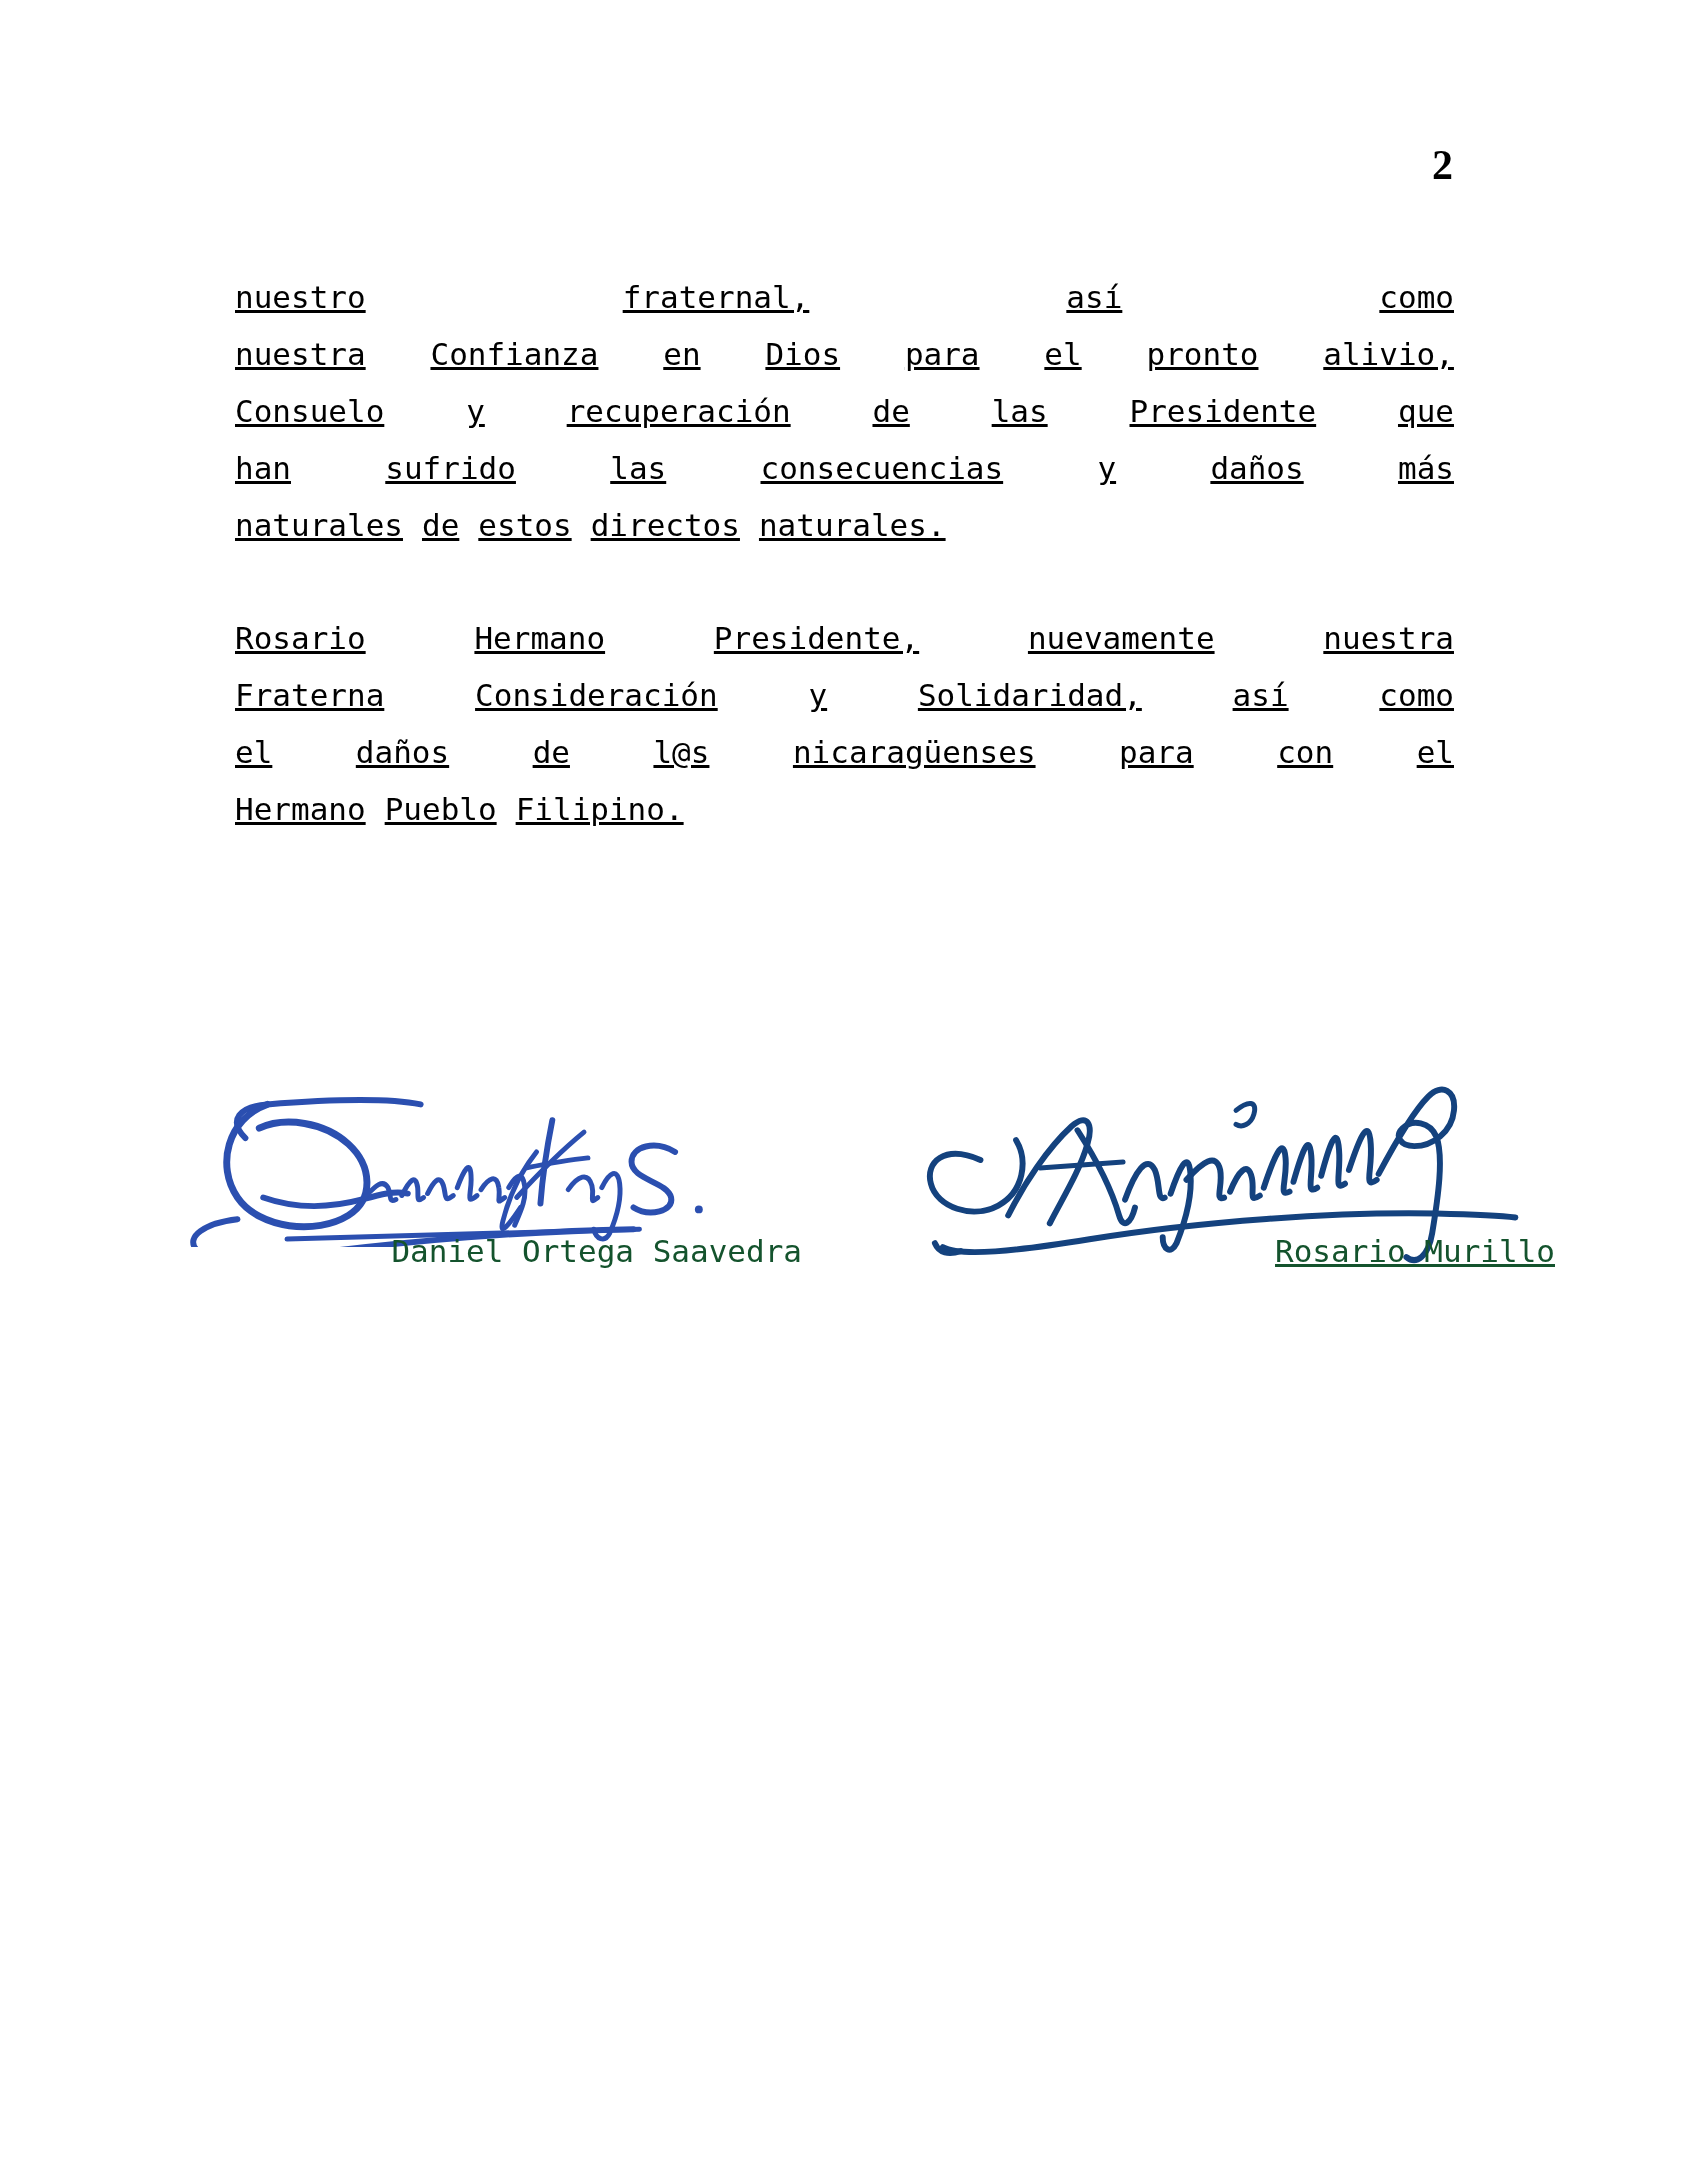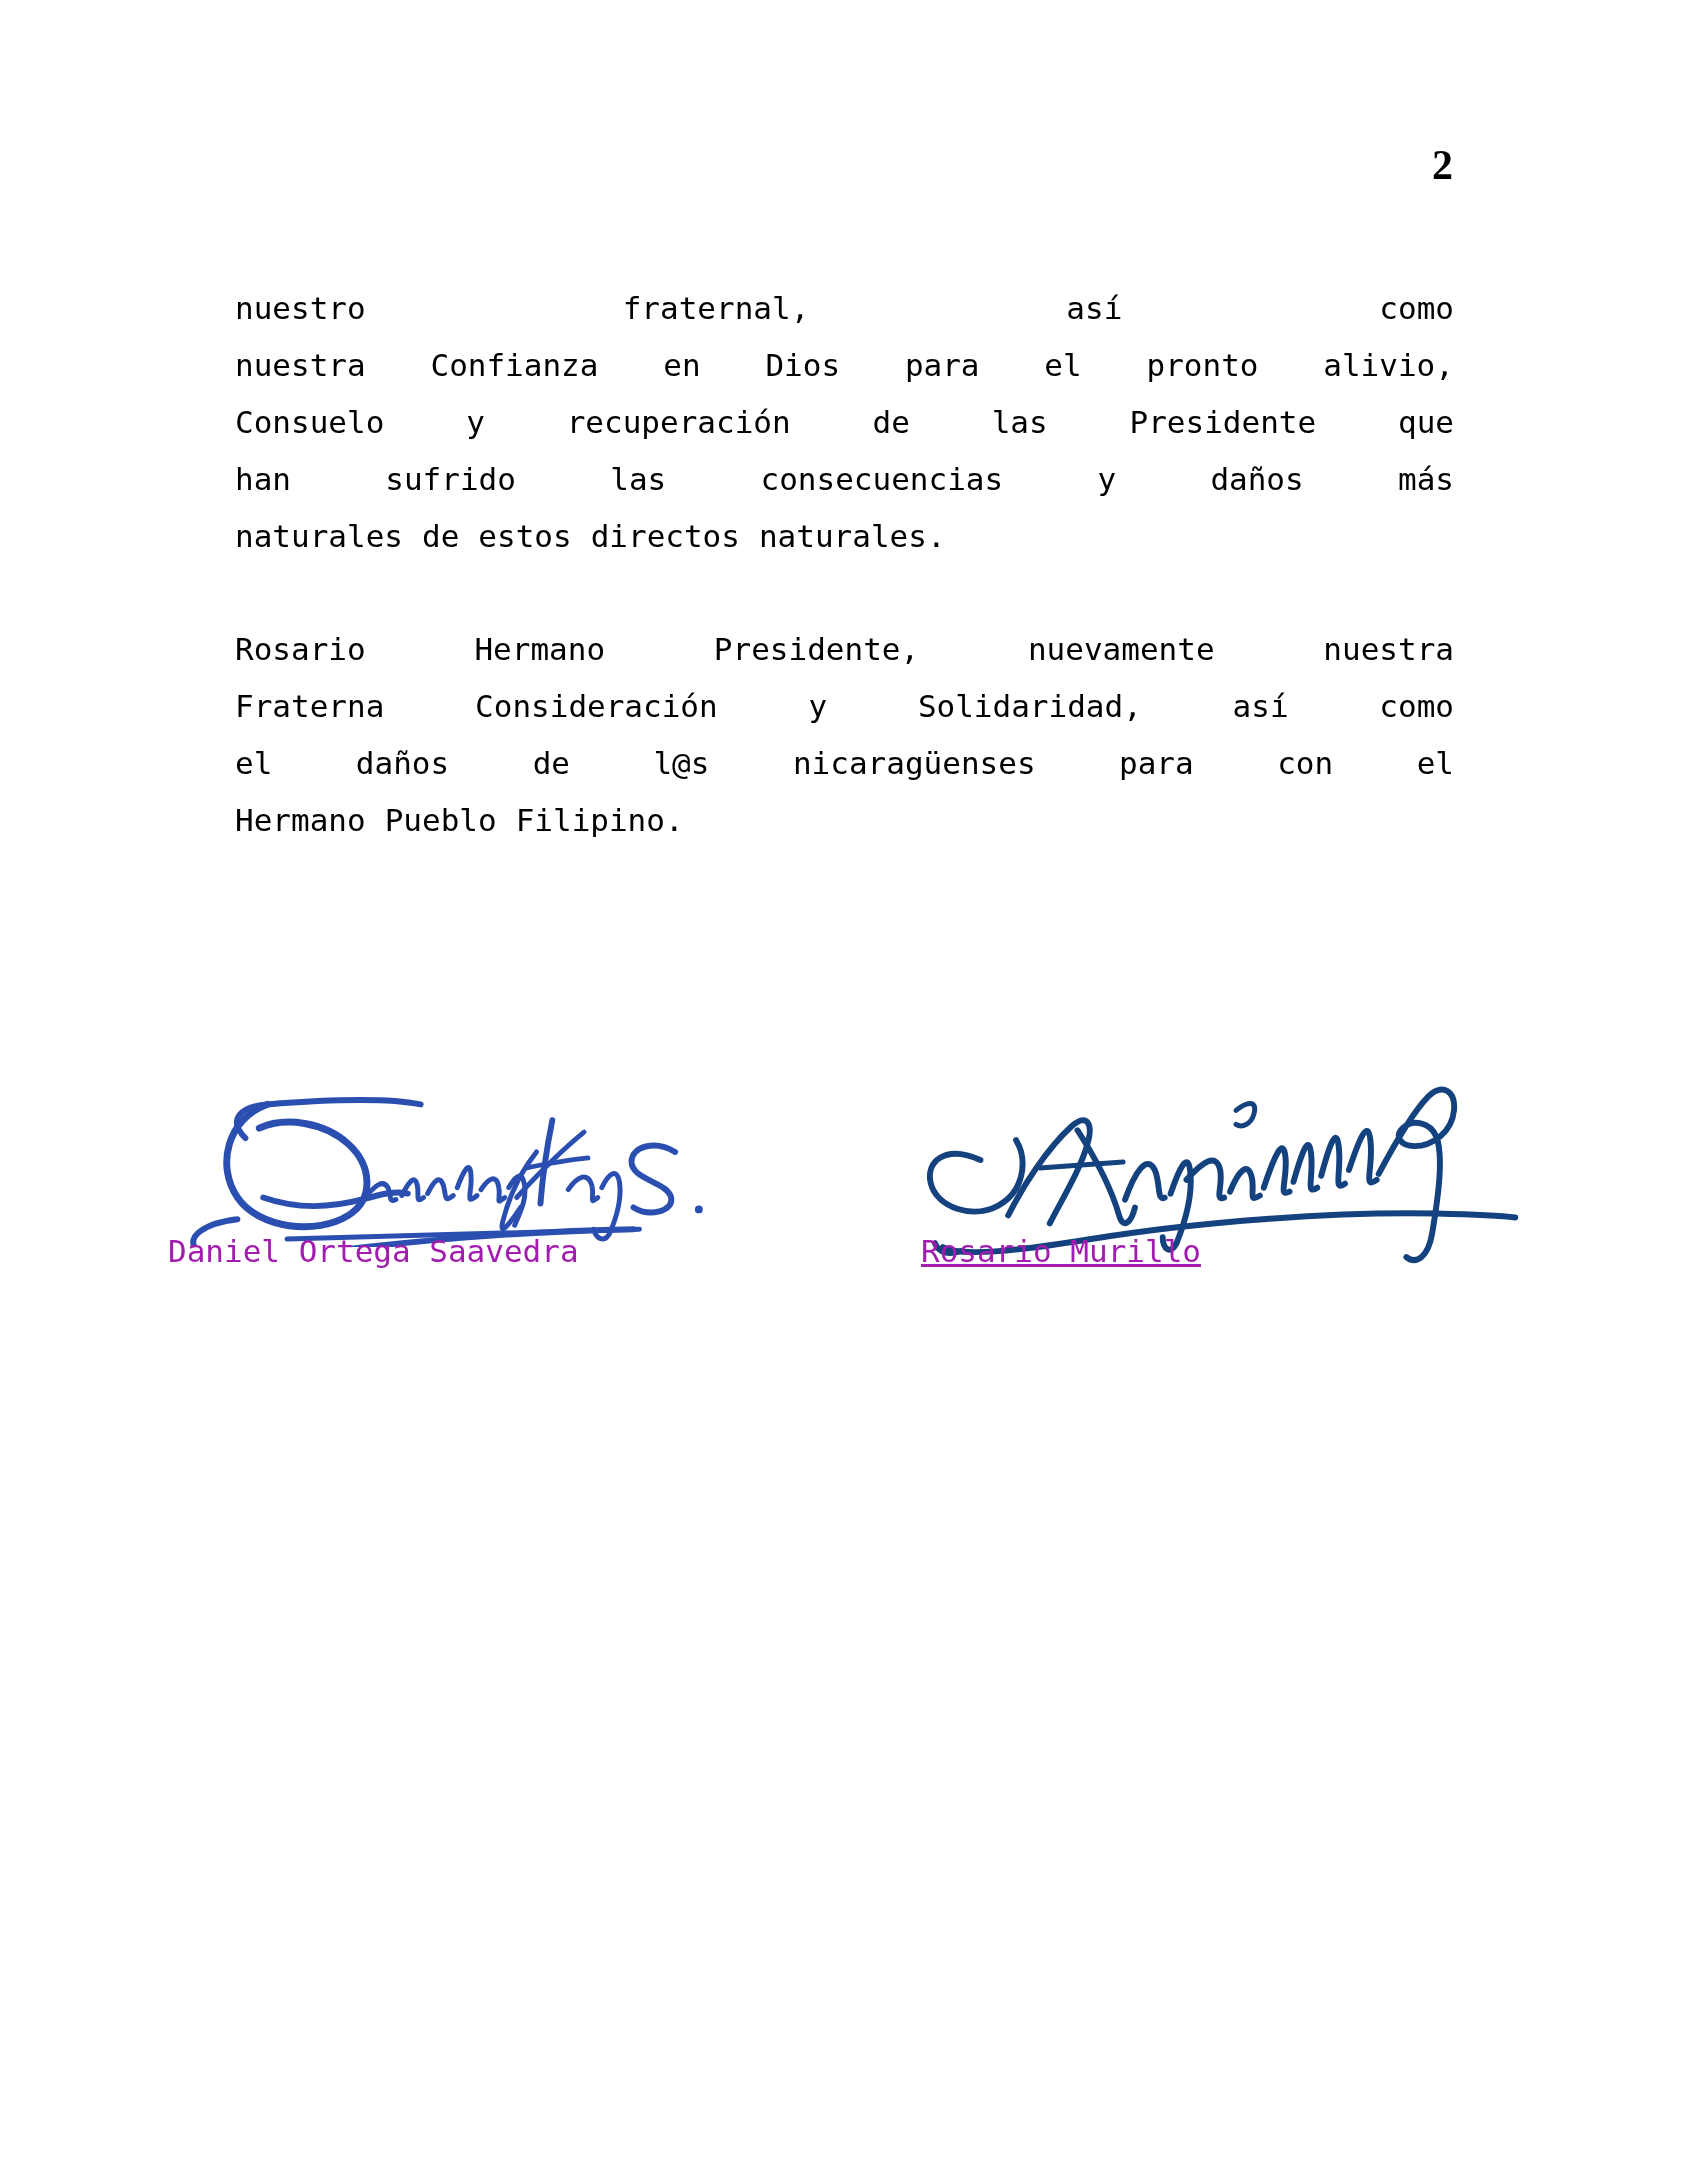--- a/index.html
+++ b/index.html
@@ -32,22 +32,23 @@
     font-weight: bold;
     font-size: 42px;
     color: #000000;
     letter-spacing: 0;
   }
 
   
   .body-block {
     position: absolute;
     left: 235px;
-    top: 280px;
+    top: 269px;
     width: 1219px;
+    text-decoration: underline;
   }
 
   .para {
     margin: 0;
     text-align: justify;
     text-align-last: left;
     font-family: "DejaVu Sans Mono", "Liberation Mono", monospace;
     font-size: 31px;
     line-height: 57px;
     color: #000000;
@@ -98,24 +99,24 @@
     position: absolute;
     top: 0;
     left: 0;
   }
 
   .sig-name {
     position: absolute;
     top: 184px;
     left: 0;
     width: 100%;
-    text-align: left;
+    text-align: right;
     font-family: "DejaVu Sans Mono", "Liberation Mono", monospace;
     font-size: 31px;
-    color: #a21caf;
+    color: #14532d;
     white-space: pre;
   }
   .sig-slot.left .sig-name  { top: 184px; }
   .sig-slot.right .sig-name { top: 184px; text-decoration: underline; }
 </style>
 </head>
 <body>
 
 <div class="page">
 

